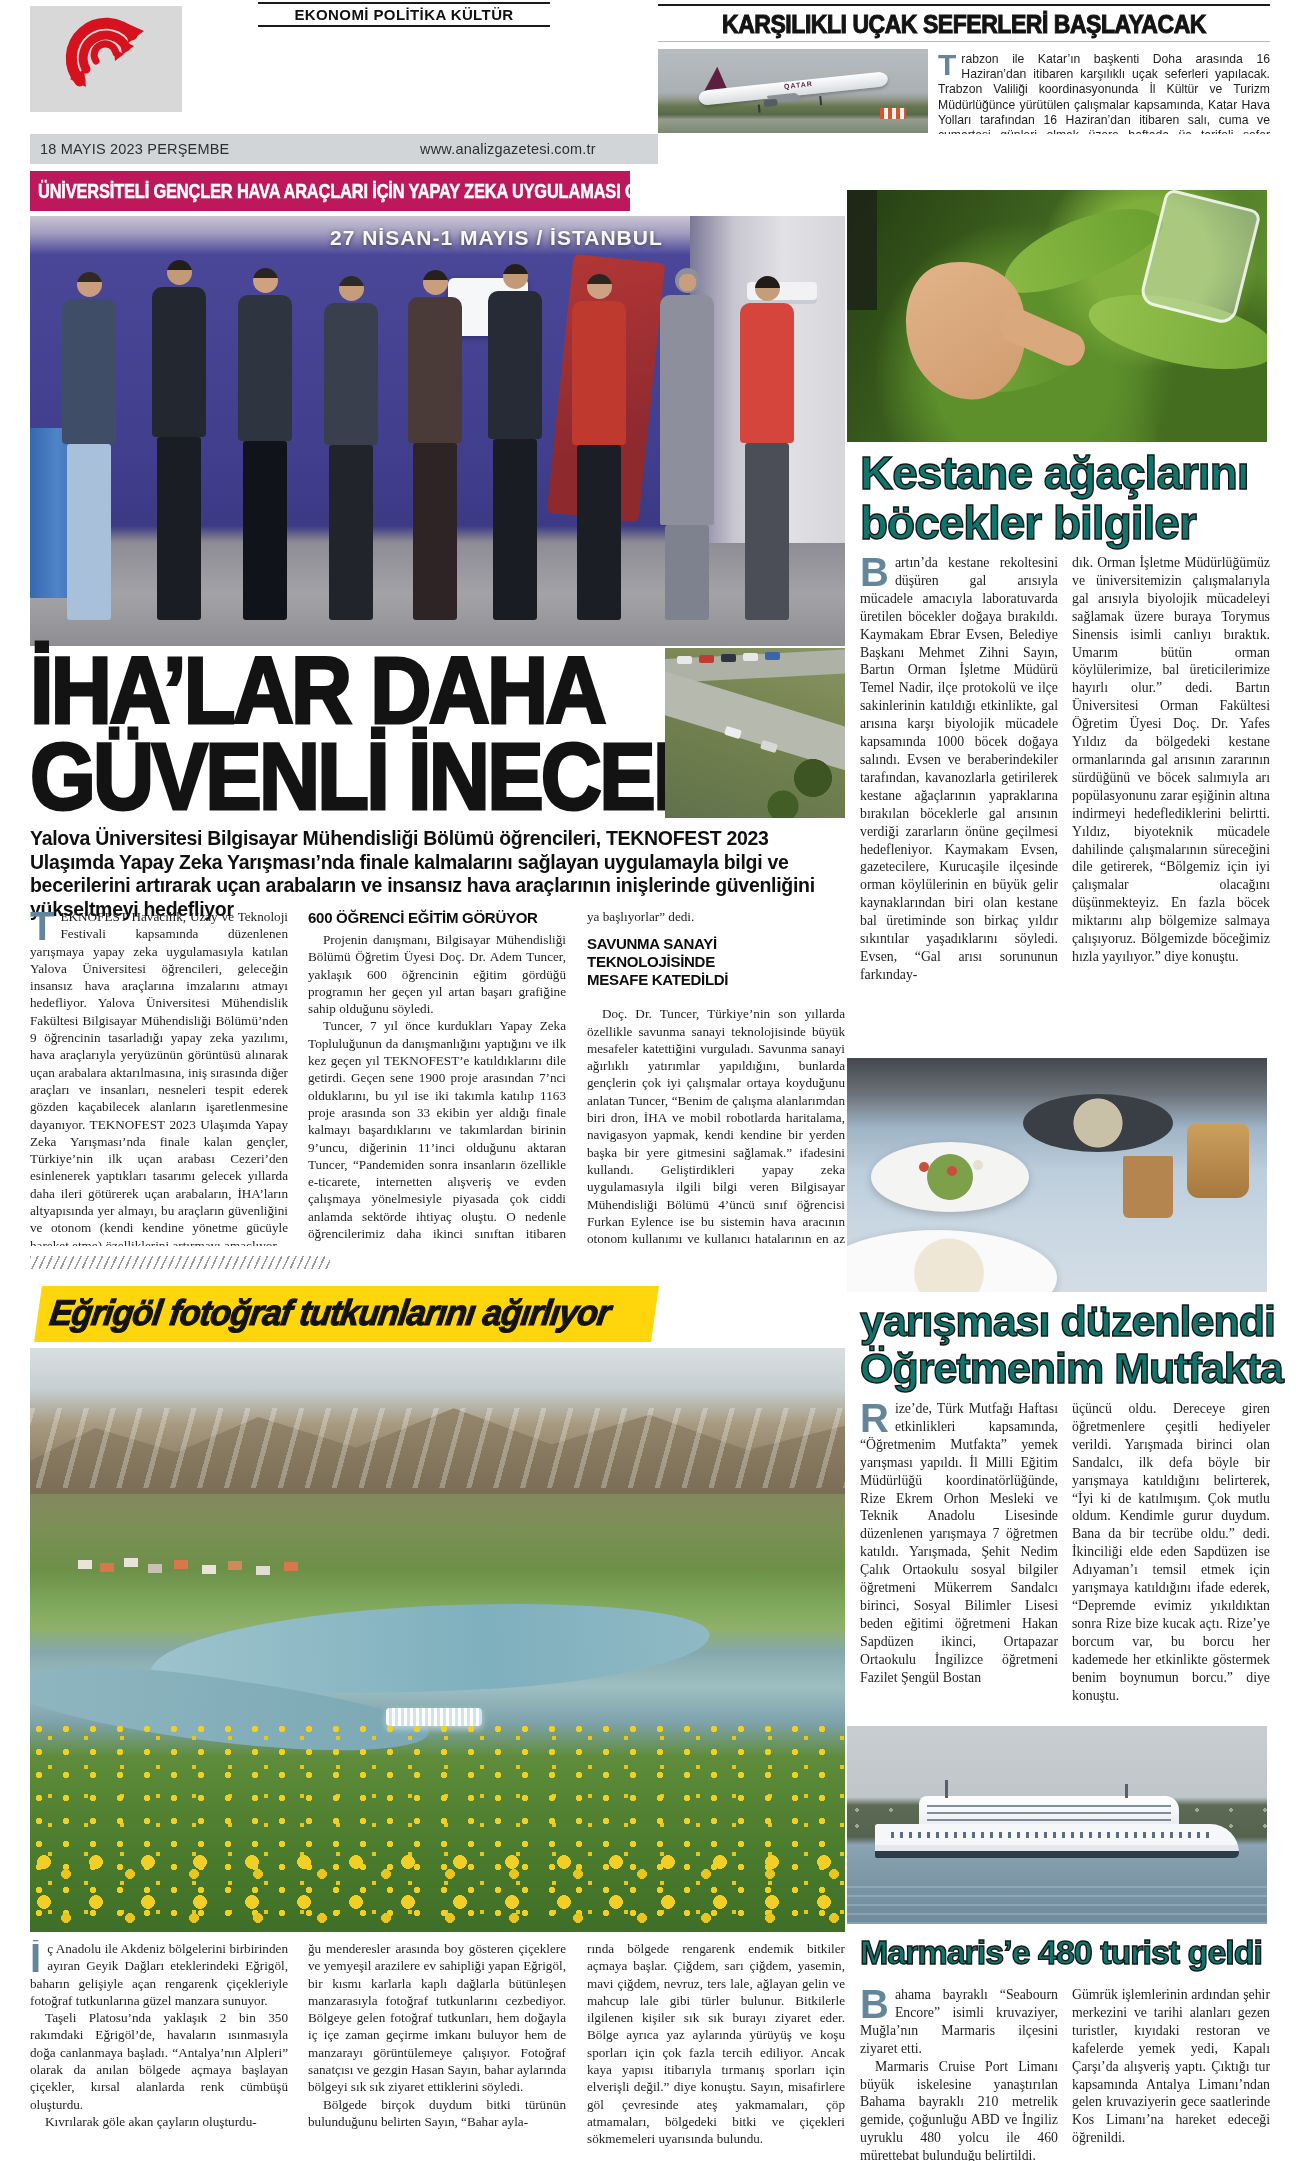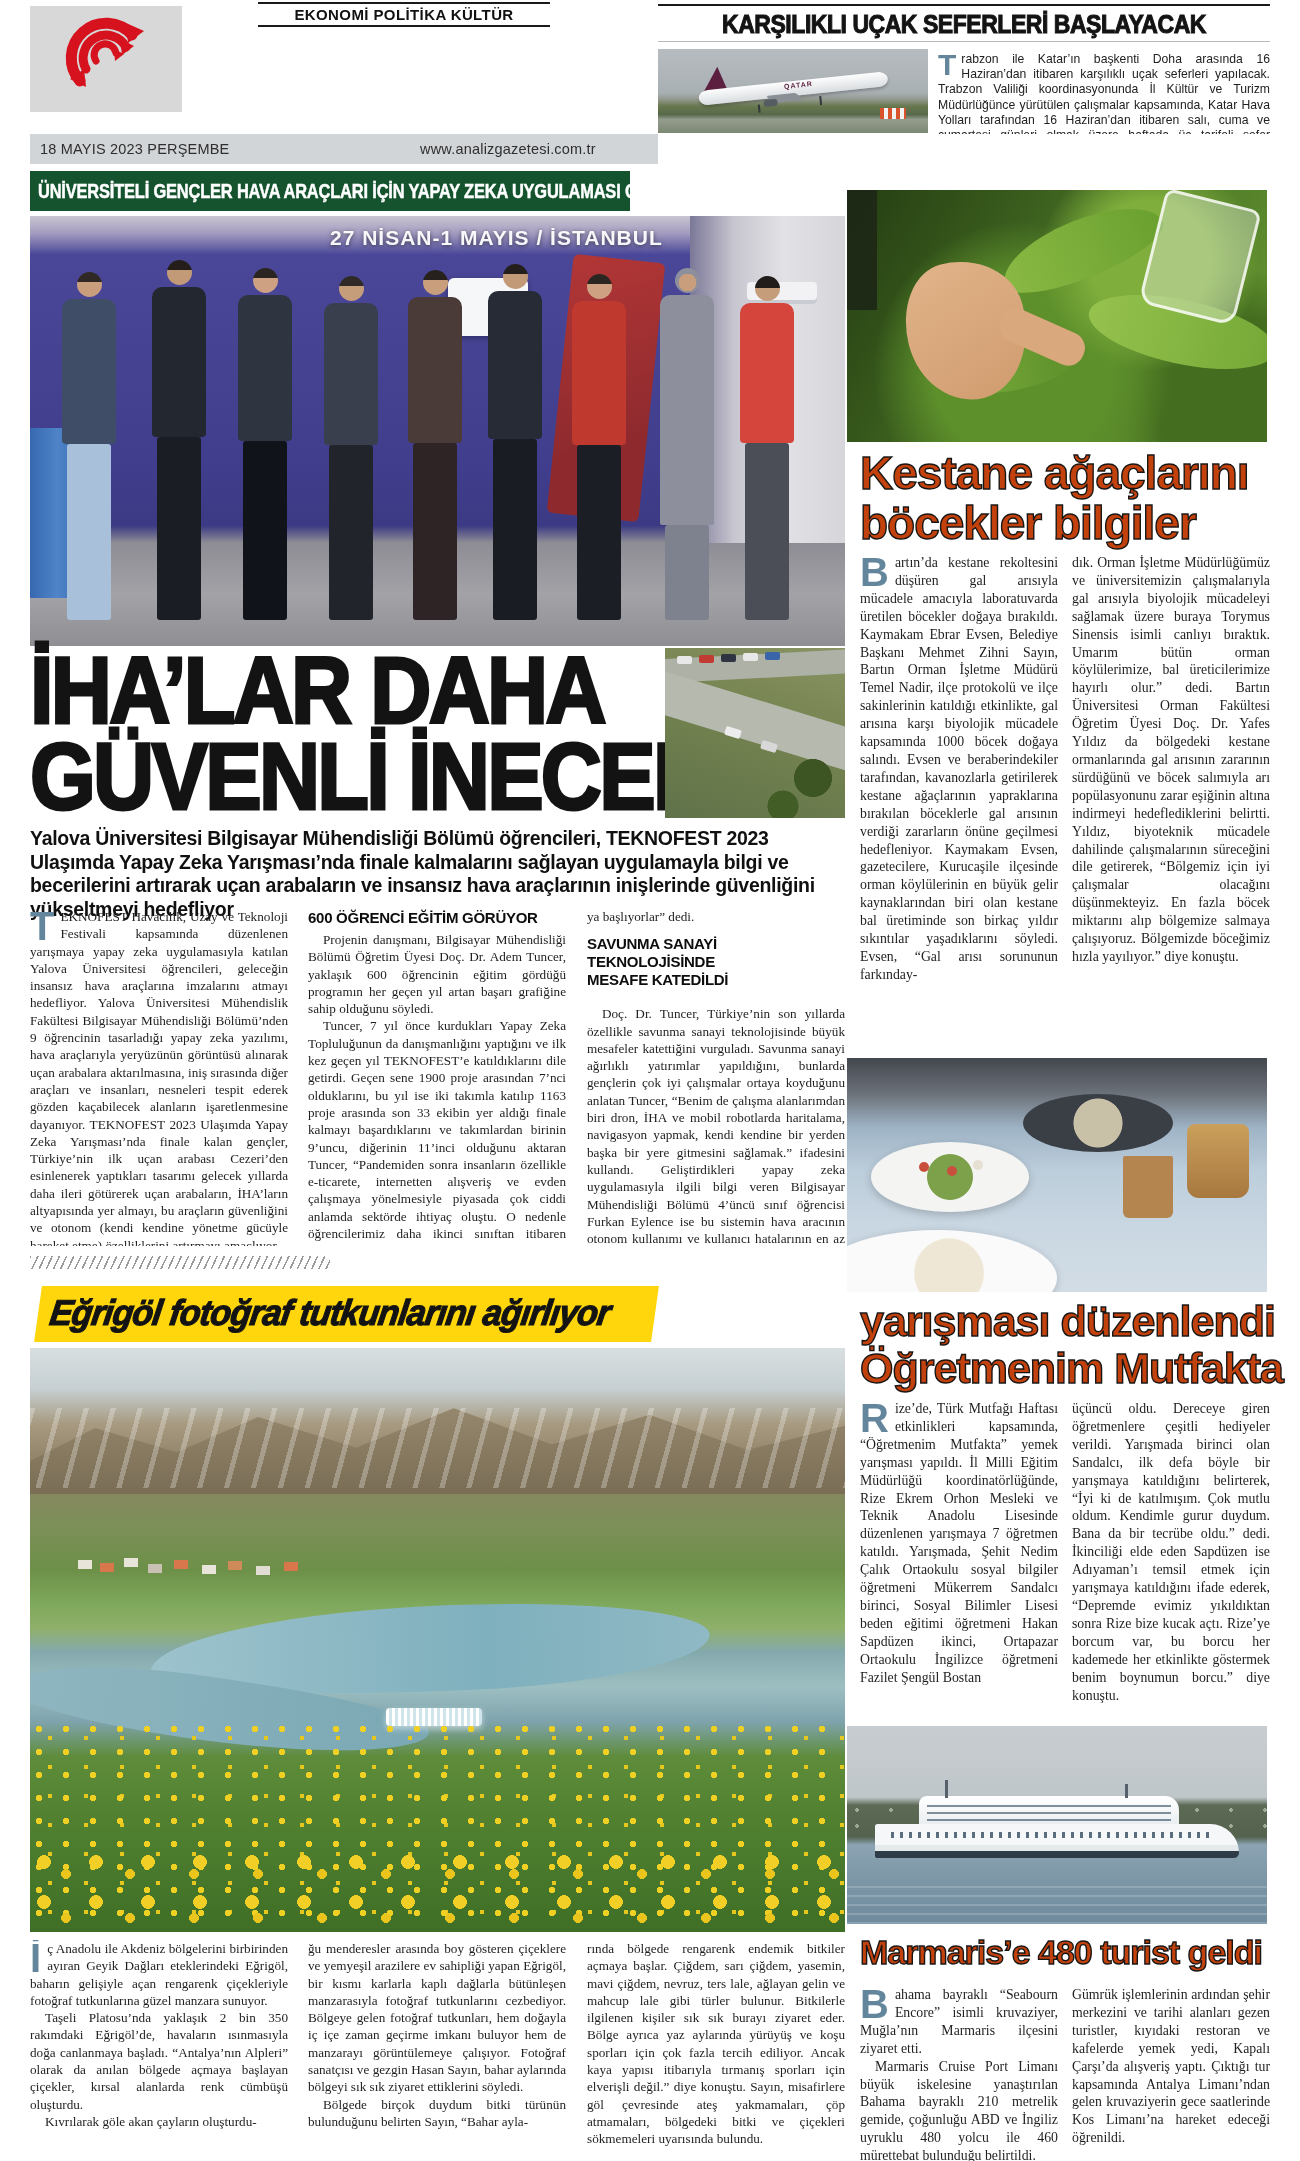--- a/index.html
+++ b/index.html
@@ -13,23 +13,23 @@
   .rcol{font-size:13.8px;line-height:17.9px;}
   .para{margin:0;}
   .indent{text-indent:15px;}
   .dropcap{float:left;font-family:"Liberation Sans",sans-serif;font-weight:bold;color:#64869c;
            font-size:40px;line-height:31px;margin:3px 6px 0 0;}
   .subhead{font-family:"Liberation Sans",sans-serif;font-weight:bold;font-size:15.5px;
            letter-spacing:-0.3px;color:#0d0d0d;transform:scaleX(.97);transform-origin:0 0;
            margin:4px 0 4px;text-align:left;}
   .megahead{font-weight:bold;font-size:94px;line-height:86px;letter-spacing:-3px;
             -webkit-text-stroke:3px #131313;transform:scaleX(.9);transform-origin:0 0;white-space:nowrap;}
-  .h2head{font-weight:bold;color:#c2410c;-webkit-text-stroke:1.4px #161616;
+  .h2head{font-weight:bold;color:#0f766e;-webkit-text-stroke:1.4px #161616;
           letter-spacing:-1px;white-space:nowrap;}
-  .kicker{background:#14532d;color:#fff;font-weight:bold;}
+  .kicker{background:#be185d;color:#fff;font-weight:bold;}
   .kicker span{display:inline-block;font-size:20.5px;line-height:40px;letter-spacing:-0.2px;
                -webkit-text-stroke:.5px #fff;transform:scaleX(.8);transform-origin:0 50%;white-space:nowrap;padding-left:10px;}
   .deck{font-weight:bold;font-size:20.5px;line-height:23.5px;letter-spacing:-0.3px;color:#101010;
         transform:scaleX(.95);transform-origin:0 0;width:858px;}
   .yellowhead{display:inline-block;background:#ffd60b;padding:6px 16px 8px 12px;transform:skewX(-8deg);}
   .yellowhead span{display:inline-block;font-style:italic;font-weight:bold;font-size:36px;
                    -webkit-text-stroke:1.2px #141414;letter-spacing:-1px;transform:scaleX(.95);transform-origin:0 50%;white-space:nowrap;}
   .zigzag{background:repeating-linear-gradient(115deg,#9a9a9a 0 1.5px,transparent 1.5px 6.5px);}
   
   .logotype{font-weight:bold;font-size:132px;letter-spacing:-7px;color:#e30613;

